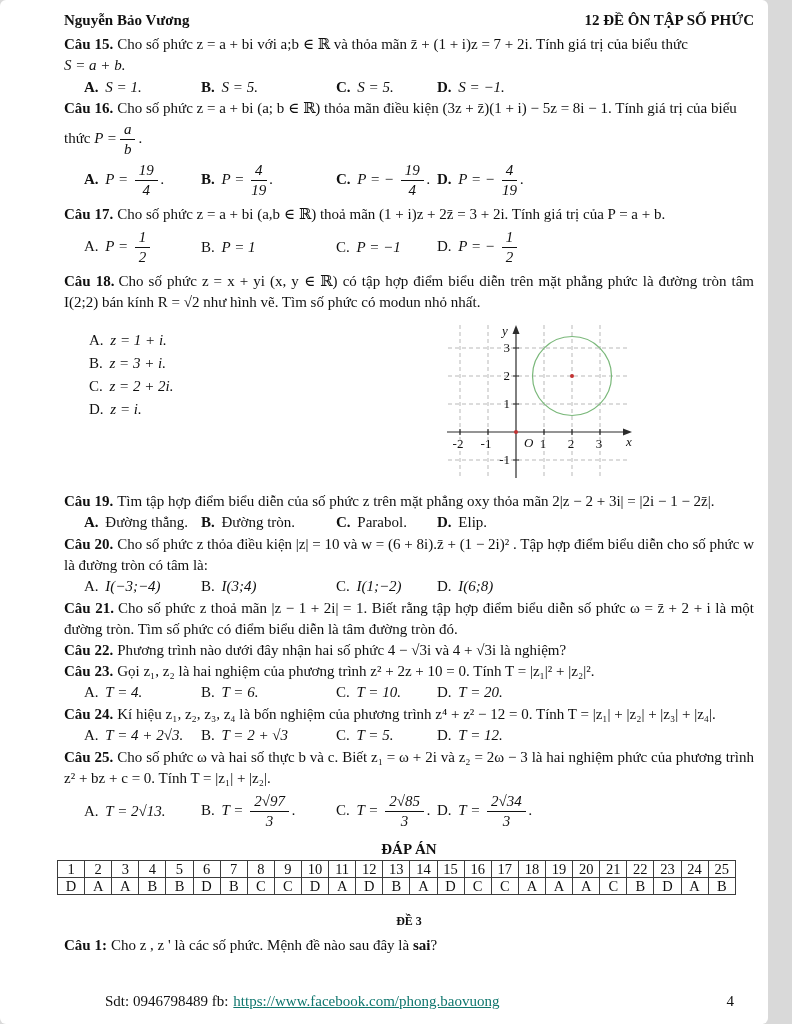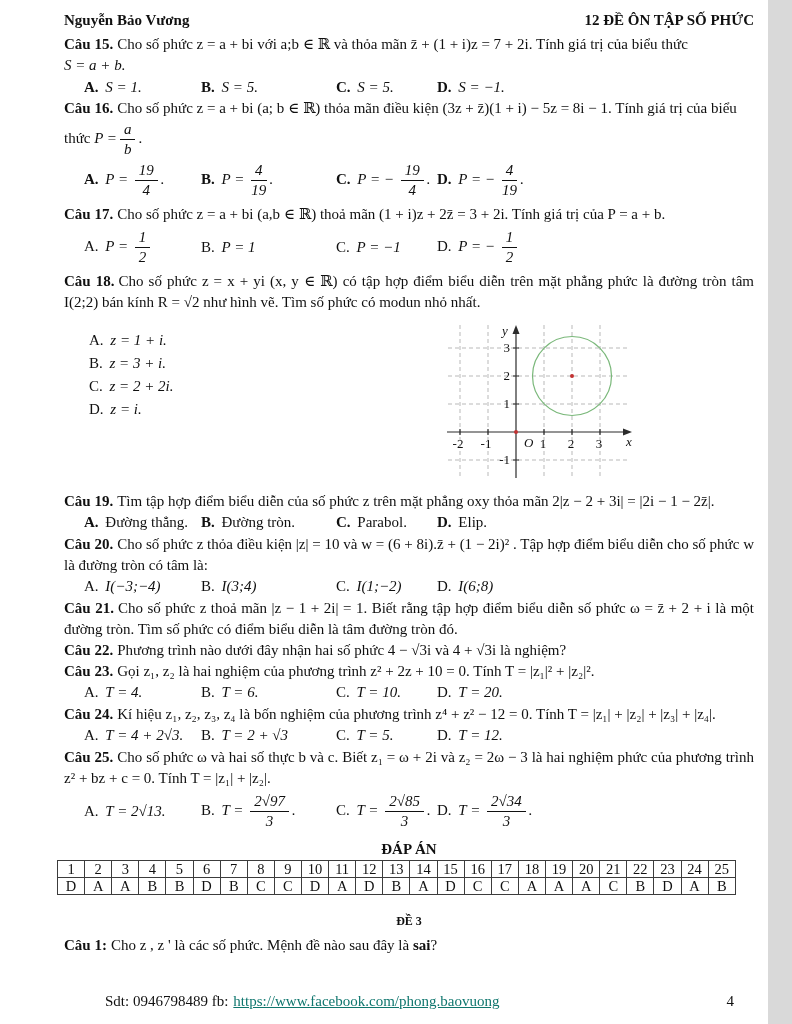--- a/index.html
+++ b/index.html
@@ -4,21 +4,21 @@
 <style>
   html,body{margin:0;padding:0;background:#d9d9d9;}
   .page{
     position:relative;
     width:768px;height:1024px;
     background:#ffffff;
     box-sizing:border-box;
     padding:10px 14px 12px 64px;
     font-family:"Liberation Serif","DejaVu Serif",serif;
     font-size:15px;line-height:21px;color:#101010;
-    display:flex;flex-direction:column;
+    display:flex;flex-direction:column;border-radius:6px;
   }
   .hdr{display:flex;justify-content:space-between;font-weight:bold;margin-bottom:3px;}
   .qp{margin:0;text-align:justify;}
   .qlab{font-weight:bold;margin-right:4px;}
   .math{font-style:italic;}
   .frac{display:inline-block;text-align:center;vertical-align:middle;line-height:1.12;margin:0 3px;}
   .fnum{display:block;border-bottom:1px solid #111;padding:0 4px 1px;}
   .fden{display:block;padding-top:1px;}
   .ans-row{display:grid;grid-template-columns:117px 135px 101px auto;padding-left:20px;align-items:center;min-height:22px;}
   .ans-row.fr{min-height:42px;margin:2px 0;}

